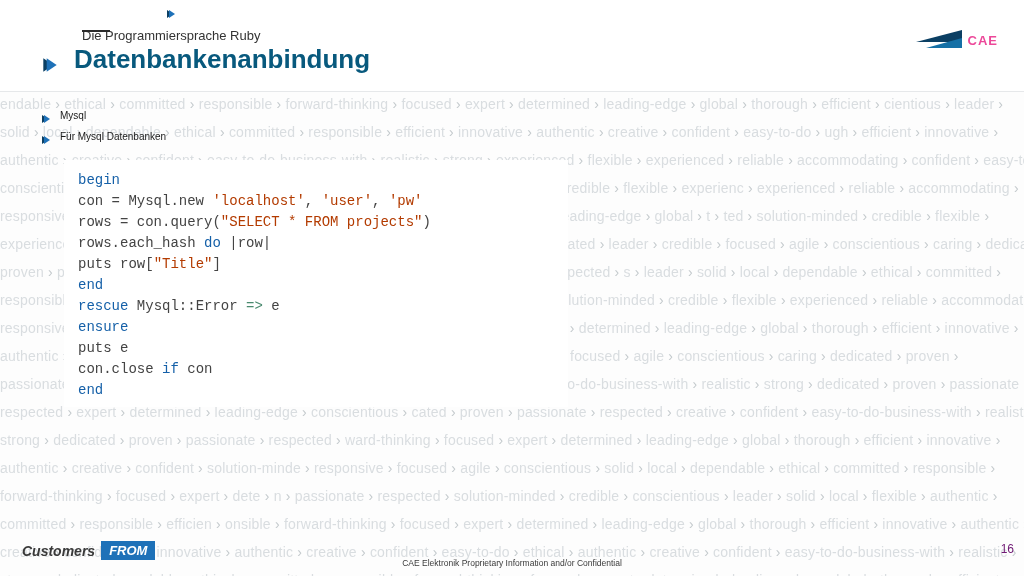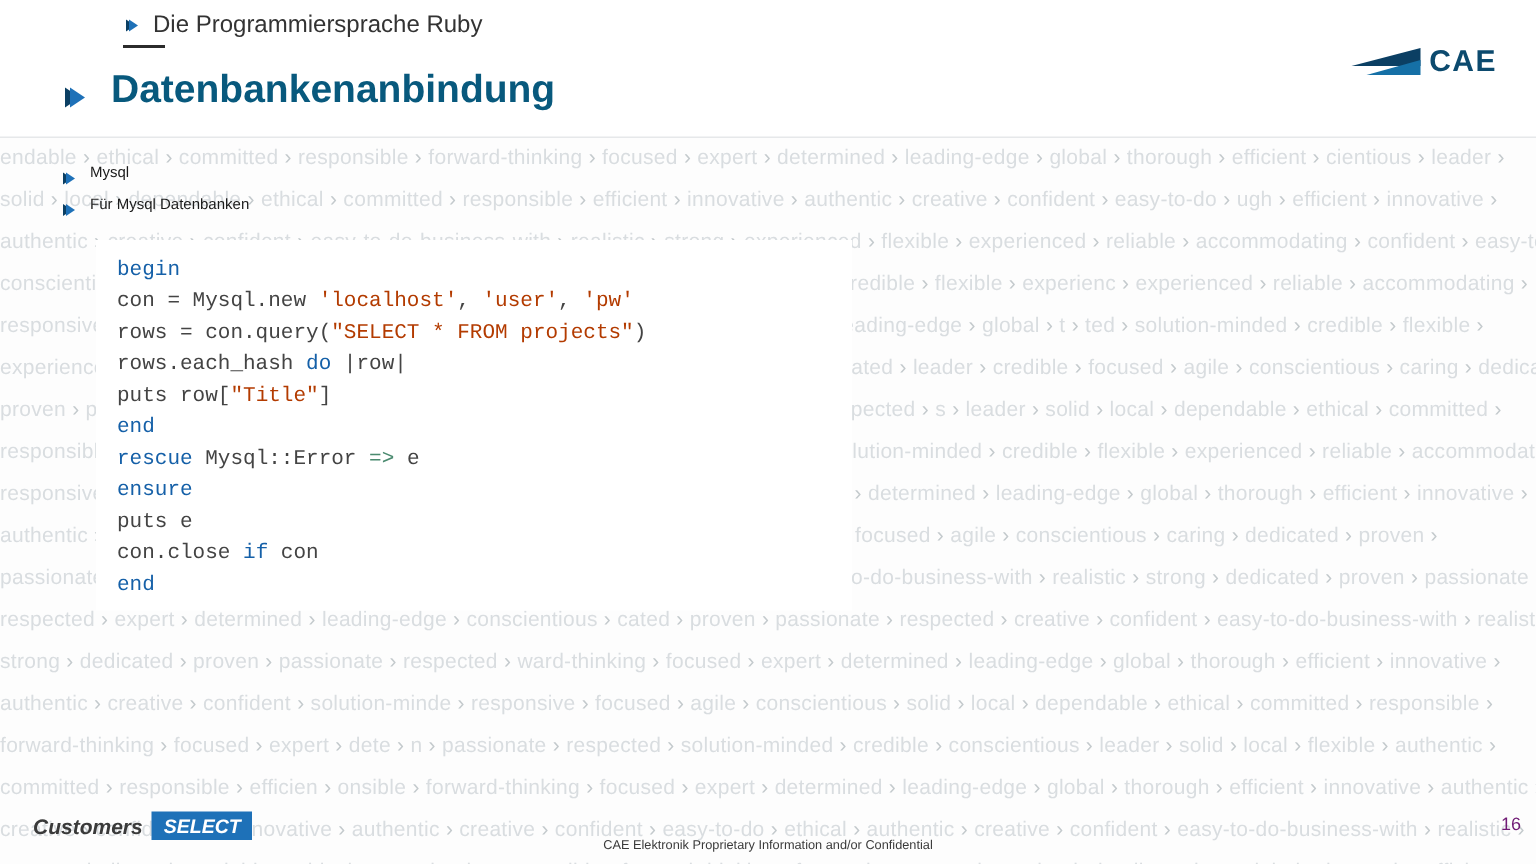--- a/index.html
+++ b/index.html
@@ -29,25 +29,26 @@
     top: 0; left: 0; right: 0;
     height: 92px;
     background: #ffffff;
     border-bottom: 1px solid #e6e8ea;
     z-index: 3;
   }
   .breadcrumb {
     position: absolute;
     top: 8px;
     left: 82px;
-    font-size: 16px;
+    font-size: 13px;
     color: #333;
     display: flex;
     align-items: center;
     gap: 8px;
+    flex-direction: column;
   }
   .breadcrumb .arrow-icon svg { width: 12px; height: 12px; display: block; }
   .underline-short {
     position: absolute;
     top: 30px;
     left: 82px;
     width: 28px;
     height: 2px;
     background: #2b2b2b;
   }
@@ -89,22 +90,22 @@
   .logo-swoosh::after {
     content: "";
     position: absolute;
     left: 10px; top: 8px;
     width: 0; height: 0;
     border-left: 36px solid transparent;
     border-bottom: 10px solid #1570a6;
   }
   .logo-text {
     font-weight: 700;
-    color: #0c4a6e;
-    font-size: 20px;
+    color: #ec4899;
+    font-size: 13px;
     letter-spacing: 1px;
   }
   .content {
     position: absolute;
     top: 110px;
     left: 40px;
     right: 40px;
     z-index: 2;
   }
   .bullets { list-style: none; }
@@ -244,19 +245,19 @@
 <div><span class="kw1">ensure</span></div>
 <div><span>    puts e</span></div>
 <div><span>    con.close </span><span class="kw1">if</span><span> con</span></div>
 <div><span class="kw1">end</span></div>
     </div>
   </div>
 
   <div class="footer">
     <div class="customers-first">
       <span class="cust">Customers</span>
-      <span class="badge">SELECT</span>
+      <span class="badge">FROM</span>
     </div>
     <div class="footer-center">CAE Elektronik Proprietary Information and/or Confidential</div>
     <div class="page-num">16</div>
   </div>
 
 </div>
 
 </body></html>

